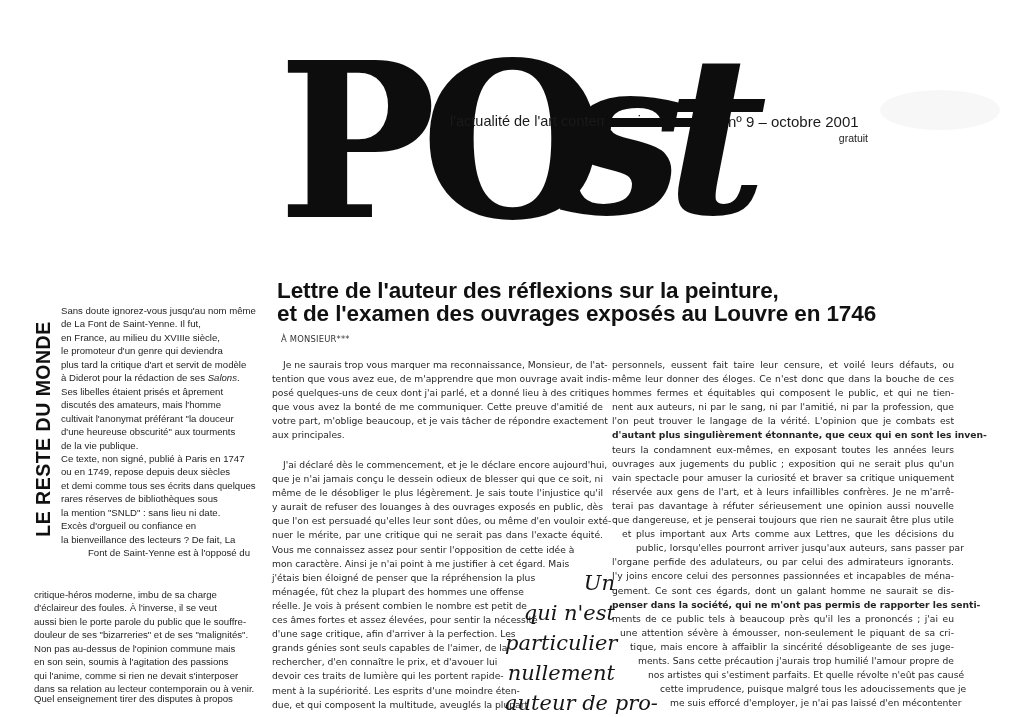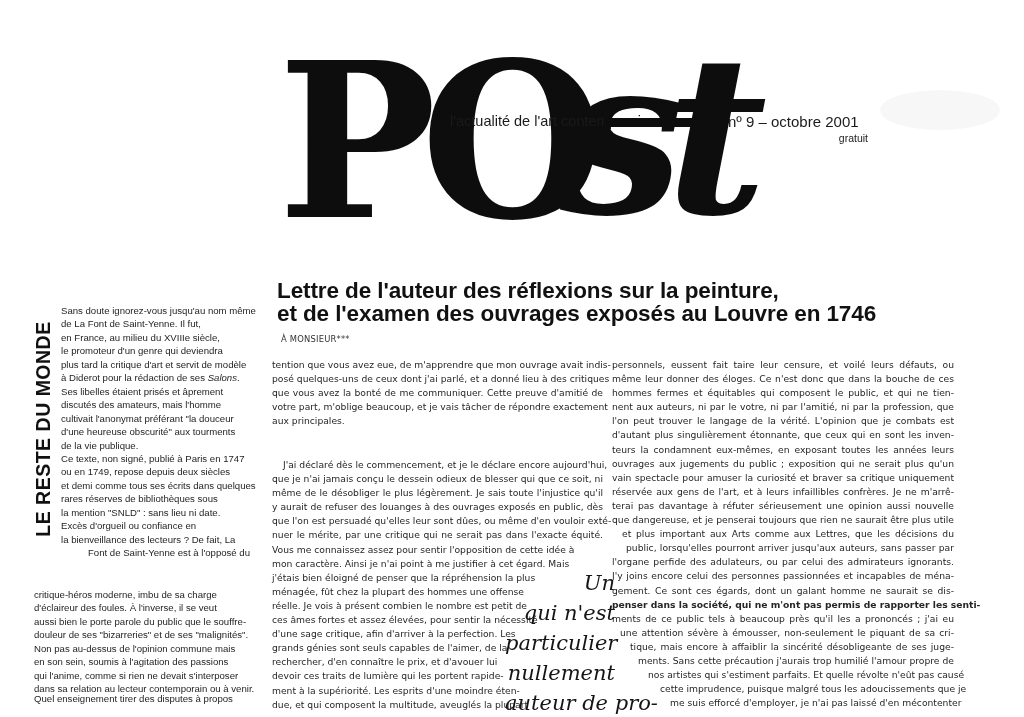--- a/index.html
+++ b/index.html
@@ -146,20 +146,21 @@
       <span class="sb-line">Quel enseignement tirer des disputes à propos</span>
     </div>
 
   <div class="headline">
     <div>Lettre  de l'auteur des réflexions sur la peinture,</div>
     <div>et de l'examen des ouvrages exposés au Louvre en 1746</div>
   </div>
   <div class="salutation">À MONSIEUR***</div>
 
   <div class="col col1a" id="col1a">
+      <span class="ln just" style="text-indent: 11px;">Je ne saurais trop vous marquer ma reconnaissance, Monsieur, de l'at-</span>
       <span class="ln just">tention que vous avez eue, de m'apprendre que mon ouvrage avait indis-</span>
       <span class="ln just">posé quelques-uns de ceux dont j'ai parlé, et a donné lieu à des critiques</span>
       <span class="ln just">que vous avez la bonté de me communiquer. Cette preuve d'amitié de</span>
       <span class="ln just">votre part, m'oblige beaucoup, et je vais tâcher de répondre exactement</span>
       <span class="ln">aux principales.</span>
     </div>
   <div class="col col1b" id="col1b">
       <span class="ln just" style="text-indent: 11px;">J'ai déclaré dès le commencement, et je le déclare encore aujourd'hui,</span>
       <span class="ln just">que je n'ai jamais conçu le dessein odieux de blesser qui que ce soit, ni</span>
       <span class="ln just">même de le désobliger le plus légèrement. Je sais toute l'injustice qu'il</span>
@@ -176,31 +177,31 @@
       <span class="ln just" style="width: 225px;">grands génies sont seuls capables de l'aimer, de la</span>
       <span class="ln just" style="width: 225px;">rechercher, d'en connaître le prix, et d'avouer lui</span>
       <span class="ln just" style="width: 225px;">devoir ces traits de lumière qui les portent rapide-</span>
       <span class="ln just" style="width: 228px;">ment à la supériorité. Les esprits d'une moindre éten-</span>
       <span class="ln" style="width: 228px;">due, et qui composent la multitude, aveuglés la plupart</span>
     </div>
   <div class="col col2" id="col2">
       <span class="ln just" style="margin-left: 0px; width: 342px;">personnels, eussent fait taire leur censure, et voilé leurs défauts, ou</span>
       <span class="ln just" style="margin-left: 0px; width: 342px;">même leur donner des éloges. Ce n'est donc que dans la bouche de ces</span>
       <span class="ln just" style="margin-left: 0px; width: 342px;">hommes fermes et équitables qui composent le public, et qui ne tien-</span>
-      <span class="ln just" style="margin-left: 0px; width: 342px;">nent aux auteurs, ni par le votre, ni par l'amitié, ni par la profession, que</span>
+      <span class="ln just" style="margin-left: 0px; width: 342px;">nent aux auteurs, ni par le sang, ni par l'amitié, ni par la profession, que</span>
       <span class="ln just" style="margin-left: 0px; width: 342px;">l'on peut trouver le langage de la vérité. L'opinion que je combats est</span>
-      <span class="ln just" style="margin-left: 0px; width: 342px;">d'autant plus singulièrement étonnante, que ceux qui en sont les inven-</span>
+      <span class="ln just" style="margin-left: 0px; width: 342px; font-weight: bold;">d'autant plus singulièrement étonnante, que ceux qui en sont les inven-</span>
       <span class="ln just" style="margin-left: 0px; width: 342px;">teurs la condamnent eux-mêmes, en exposant toutes les années leurs</span>
       <span class="ln just" style="margin-left: 0px; width: 342px;">ouvrages aux jugements du public ; exposition qui ne serait plus qu'un</span>
       <span class="ln just" style="margin-left: 0px; width: 342px;">vain spectacle pour amuser la curiosité et braver sa critique uniquement</span>
       <span class="ln just" style="margin-left: 0px; width: 342px;">réservée aux gens de l'art, et à leurs infaillibles confrères. Je ne m'arrê-</span>
       <span class="ln just" style="margin-left: 0px; width: 342px;">terai pas davantage à réfuter sérieusement une opinion aussi nouvelle</span>
       <span class="ln just" style="margin-left: 0px; width: 342px;">que dangereuse, et je penserai toujours que rien ne saurait être plus utile</span>
       <span class="ln just" style="margin-left: 10px; width: 332px;">et plus important aux Arts comme aux Lettres, que les décisions du</span>
-      <span class="ln just" style="margin-left: 14px; width: 328px;">public, lorsqu'elles pourront arriver jusqu'aux auteurs, sans passer par</span>
+      <span class="ln just" style="margin-left: 24px; width: 328px;">public, lorsqu'elles pourront arriver jusqu'aux auteurs, sans passer par</span>
       <span class="ln just" style="margin-left: 0px; width: 342px;">l'organe perfide des adulateurs, ou par celui des admirateurs ignorants.</span>
       <span class="ln just" style="margin-left: 0px; width: 342px;">J'y joins encore celui des personnes passionnées et incapables de ména-</span>
       <span class="ln just" style="margin-left: 0px; width: 342px;">gement. Ce sont ces égards, dont un galant homme ne saurait se dis-</span>
       <span class="ln just" style="margin-left: 0px; width: 342px; font-weight: bold;">penser dans la société, qui ne m'ont pas permis de rapporter les senti-</span>
       <span class="ln just" style="margin-left: 0px; width: 342px;">ments de ce public tels à beaucoup près qu'il les a prononcés ; j'ai eu</span>
       <span class="ln just" style="margin-left: 8px; width: 334px;">une attention sévère à émousser, non-seulement le piquant de sa cri-</span>
       <span class="ln just" style="margin-left: 18px; width: 324px;">tique, mais encore à affaiblir la sincérité désobligeante de ses juge-</span>
       <span class="ln just" style="margin-left: 26px; width: 316px;">ments. Sans cette précaution j'aurais trop humilié l'amour propre de</span>
       <span class="ln just" style="margin-left: 36px; width: 306px;">nos artistes qui s'estiment parfaits. Et quelle révolte n'eût pas causé</span>
       <span class="ln just" style="margin-left: 48px; width: 294px;">cette imprudence, puisque malgré tous les adoucissements que je</span>

